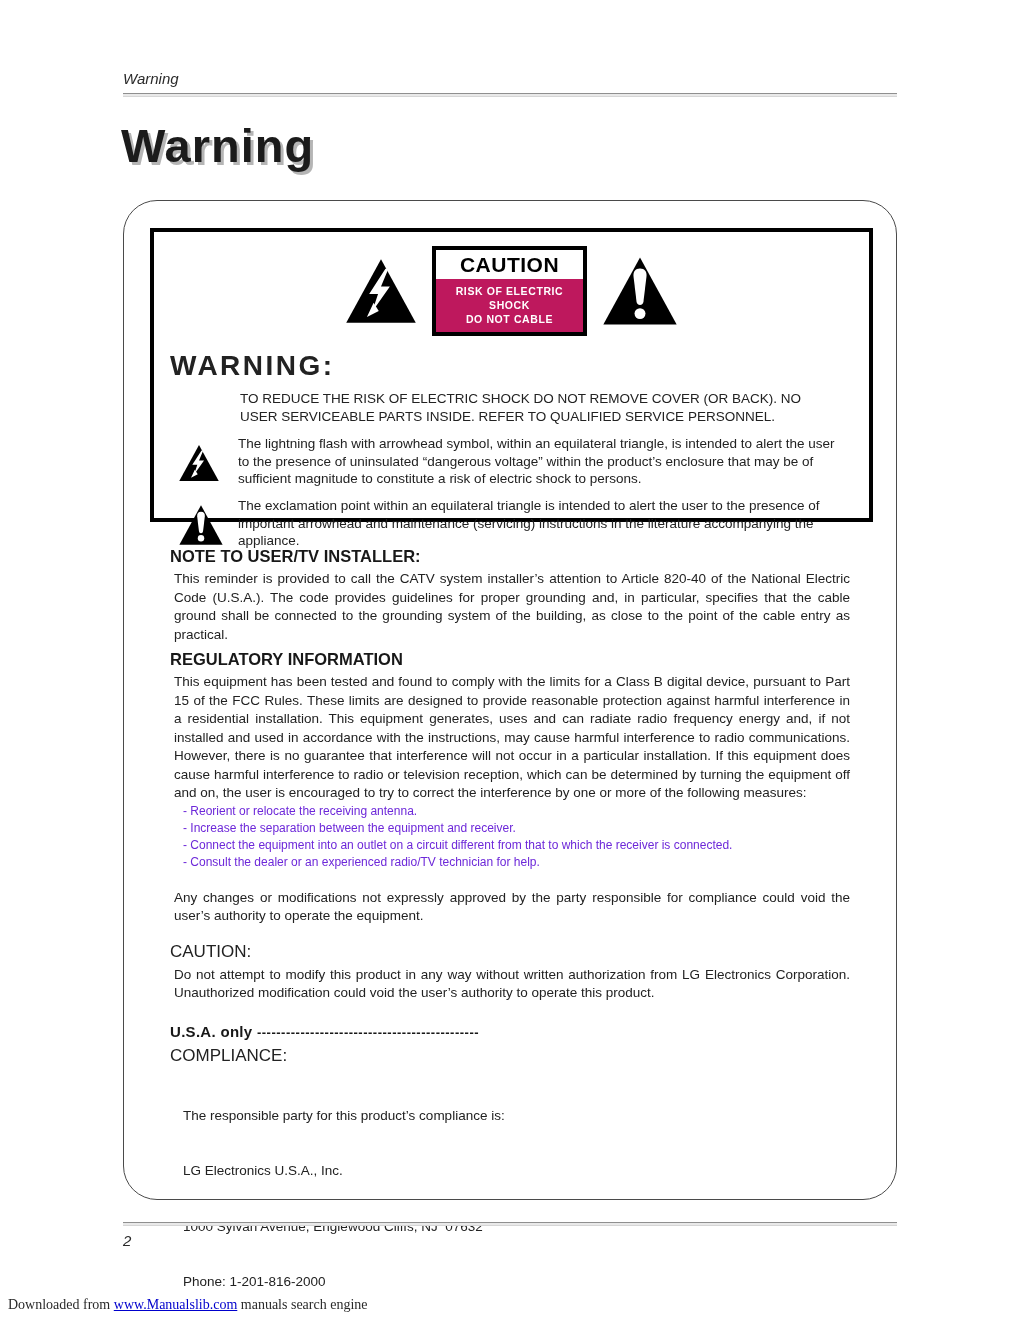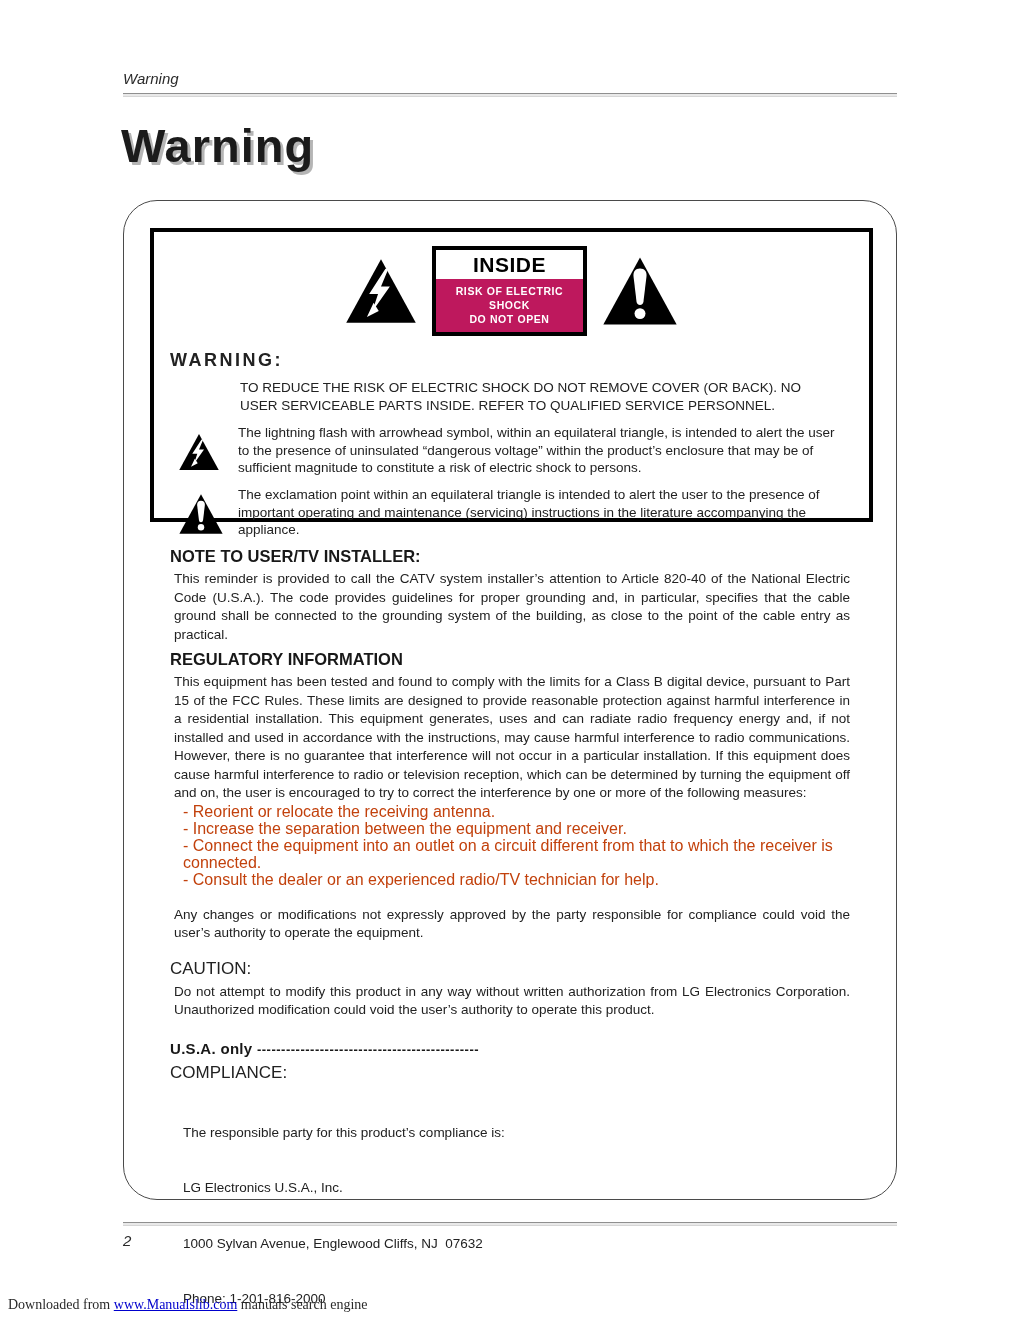--- a/index.html
+++ b/index.html
@@ -27,31 +27,31 @@
   .inner-box{
     position:absolute;left:26px;top:27px;width:715px;height:286px;
     border:4px solid #000;background:#fff;
   }
   .symbols-row{display:flex;justify-content:center;align-items:center;gap:14px;margin-top:14px;}
   .caution-label{width:147px;border:4px solid #000;background:#000;}
   .caution-label .cl-top{background:#fff;text-align:center;padding:3px 0 2px 0;}
   .caution-label .cl-top span{font-weight:bold;font-size:21px;letter-spacing:0.5px;color:#000;}
   .caution-label .cl-bottom{background:#be185d;color:#fff;text-align:center;padding:5px 2px 6px 2px;}
   .caution-label .cl-bottom div{font-weight:bold;font-size:10.5px;letter-spacing:0.6px;line-height:14px;}
-  .warning-heading{margin:14px 0 4px 16px;font-size:18px;font-weight:bold;letter-spacing:2.5px;color:#222;}
+  .warning-heading{margin:14px 0 4px 16px;font-size:28px;font-weight:bold;letter-spacing:2.5px;color:#222;}
   .warning-body{margin:8px 28px 0 86px;font-size:13.5px;line-height:18px;color:#222;}
   .icon-para{display:flex;margin:9px 26px 0 24px;}
   .icon-para .ip-icon{flex:0 0 52px;padding-top:3px;}
   .icon-para .ip-text{flex:1;font-size:13.5px;line-height:17.5px;color:#222;padding-left:8px;}
   
   .sections{position:absolute;left:0;top:346px;width:772px;}
   .sec-heading{margin:0 46px;font-size:16.5px;font-weight:bold;color:#181818;}
   .sec-heading-lg{margin:0 46px;font-size:17px;font-weight:normal;color:#222;}
   .sec-body{margin:4px 46px 0 50px;font-size:13.5px;line-height:18.5px;text-align:justify;color:#222;}
-  .measure-list{margin:0 46px 0 59px;font-size:16px;line-height:17px;color:#c2410c;}
+  .measure-list{margin:0 46px 0 59px;font-size:12px;line-height:17px;color:#6d28d9;}
   .measure-list div{white-space:pre-wrap;}
   .usa-line{margin:20px 46px 0 46px;font-size:15px;font-weight:bold;color:#181818;letter-spacing:0.3px;}
   .usa-line .dashes{font-size:13px;letter-spacing:0.5px;}
   .compliance-lines{margin:4px 46px 0 59px;font-size:13.5px;line-height:18.5px;color:#222;white-space:pre-wrap;}
   
   .bottom-rule{position:absolute;left:123px;top:1222px;width:774px;height:2px;border-top:1px solid #8f8f8f;border-bottom:1px solid #d6d6d6;background:#e9e9e9;}
   .page-number{position:absolute;left:123px;top:1232px;font-style:italic;font-size:15px;color:#2a2a2a;}
   .dl-footer{position:absolute;left:8px;top:1297px;font-family:"Liberation Serif", serif;font-size:14px;color:#2a2a2a;}
   .dl-footer a{color:#0000cc;text-decoration:underline;}
   svg{display:block;}
@@ -72,25 +72,25 @@
     <div class="symbols-row">
       <span>
         <svg width="74" height="76" viewBox="0 0 100 92">
           <path d="M50 3 L97 89 L3 89 Z" fill="#000"></path>
           <path d="M56 16 L34 50 L46 50 L38 74 L62 40 L50 40 L60 16 Z" fill="#fff"></path>
           <path d="M31 81 L47 73 L40 62 Z" fill="#fff"></path>
         </svg>
       </span>
       <div class="caution-label">
         <div class="cl-top">
-          <span>INSIDE</span>
+          <span>CAUTION</span>
         </div>
         <div class="cl-bottom">
           <div>RISK OF ELECTRIC SHOCK</div>
-          <div>DO NOT OPEN</div>
+          <div>DO NOT CABLE</div>
         </div>
       </div>
       <span>
         <svg width="78" height="76" viewBox="0 0 100 92">
           <path d="M50 3 L97 89 L3 89 Z" fill="#000"></path>
           <path d="M50 17 c6 0 9 4 8.3 10.5 L54.5 59 c-.4 3.2-2 4.8-4.5 4.8 s-4.1-1.6-4.5-4.8 L41.7 27.5 C41 21 44 17 50 17 Z" fill="#fff"></path>
           <circle cx="50" cy="75" r="7" fill="#fff"></circle>
         </svg>
       </span>
     </div>
@@ -110,21 +110,21 @@
     </div>
 
     <div class="icon-para">
       <span class="ip-icon">
         <svg width="46" height="50" viewBox="0 0 100 92">
           <path d="M50 3 L97 89 L3 89 Z" fill="#000"></path>
           <path d="M50 17 c6 0 9 4 8.3 10.5 L54.5 59 c-.4 3.2-2 4.8-4.5 4.8 s-4.1-1.6-4.5-4.8 L41.7 27.5 C41 21 44 17 50 17 Z" fill="#fff"></path>
           <circle cx="50" cy="75" r="7" fill="#fff"></circle>
         </svg>
       </span>
-      <span class="ip-text">The exclamation point within an equilateral triangle is intended to alert the user to the presence of important operating and maintenance (servicing) instructions in the literature accompanying the appliance.</span>
+      <span class="ip-text">The exclamation point within an equilateral triangle is intended to alert the user to the presence of important arrowhead and maintenance (servicing) instructions in the literature accompanying the appliance.</span>
     </div>
   </div>
 
   <div class="sections">
 
     <div class="sec-heading">NOTE TO USER/TV INSTALLER:</div>
     <div class="sec-body">This reminder is provided to call the CATV system installer’s attention to Article 820-40 of the National Electric Code (U.S.A.). The code provides guidelines for proper grounding and, in particular, specifies that the cable ground shall be connected to the grounding system of the building, as close to the point of the cable entry as practical.</div>
 
     <div class="sec-heading" style="margin-top:6px;">REGULATORY INFORMATION</div>
     <div class="sec-body">This equipment has been tested and found to comply with the limits for a Class B digital device, pursuant to Part 15 of the FCC Rules. These limits are designed to provide reasonable protection against harmful interference in a residential installation. This equipment generates, uses and can radiate radio frequency energy and, if not installed and used in accordance with the instructions, may cause harmful interference to radio communications. However, there is no guarantee that interference will not occur in a particular installation. If this equipment does cause harmful interference to radio or television reception, which can be determined by turning the equipment off and on, the user is encouraged to try to correct the interference by one or more of the following measures:</div>

